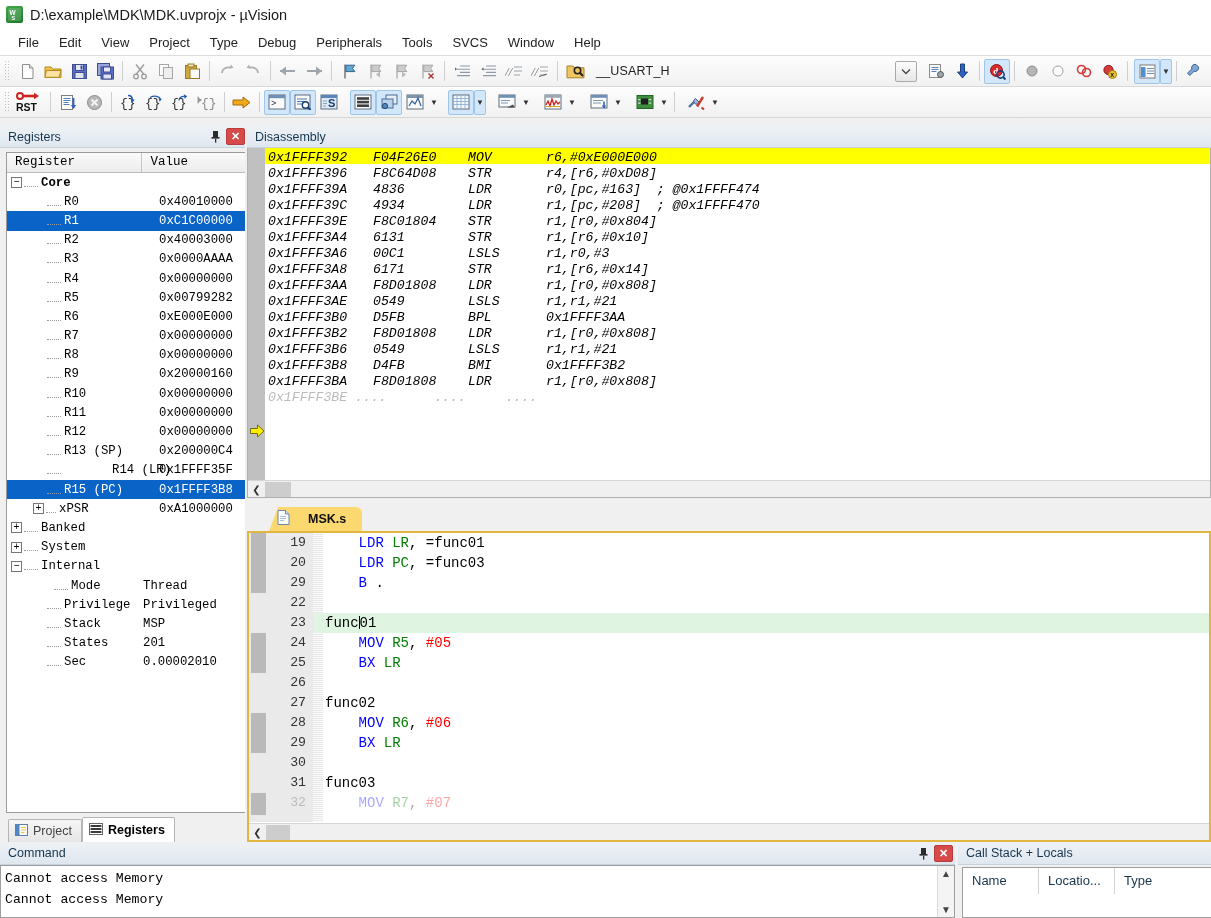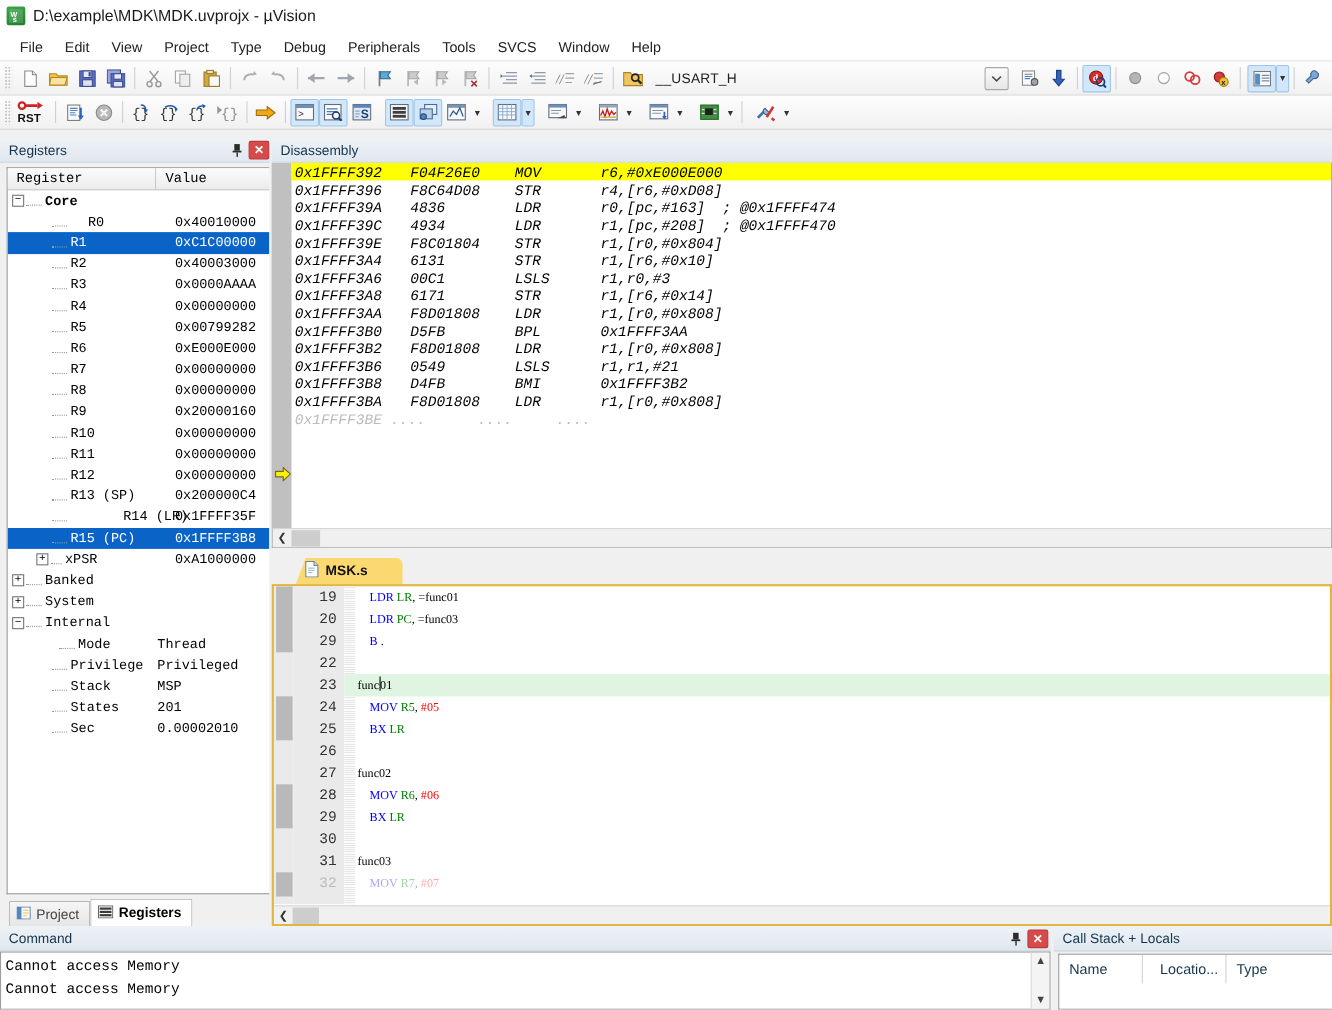--- a/index.html
+++ b/index.html
@@ -135,35 +135,35 @@
   .hscroll { position:absolute; left:0; right:0; bottom:0; height:17px; background:#f0f0f0;
              border-top:1px solid #d6d6d6; display:flex; align-items:center; }
   .hscroll .arrowbox { width:17px; height:16px; display:flex; align-items:center; justify-content:center;
                        font-size:10px; color:#333; }
   .hscroll .thumb { width:26px; height:15px; background:#cdcdcd; }
 
   
   .editor-wrap { position:absolute; left:0; top:378px; width:964px; height:338px; }
   .etabs { height:27px; display:flex; align-items:flex-end; padding-left:22px; background:#f0f0f0; }
   .etab {
-    height:24px; display:flex; align-items:center; gap:6px; padding:0 32px 0 8px;
+    height:24px; display:flex; align-items:center; gap:18px; padding:0 16px 0 8px;
     background:#fbd870; font-size:12.5px; font-weight:bold; color:#111;
     border-radius:0 6px 0 0; position:relative;
     clip-path: polygon(9px 0, 100% 0, 100% 100%, 0 100%);
   }
   .editor-body { position:absolute; left:0; top:27px; right:0; bottom:0; background:#fff;
                  border:2px solid #e0b640; overflow:hidden; }
   .ed-gutter-mark { position:absolute; left:0; top:0; width:18px; bottom:18px; background:#eaeaea; }
   .ed-bar { position:absolute; left:2px; width:15px; background:#b9b9b9; }
   .ed-numcol { position:absolute; left:18px; top:0; width:46px; bottom:18px; background:#eaeaea;
                font-family:"Liberation Mono", monospace; font-size:13.2px; color:#333; text-align:right; }
   .ed-strip { position:absolute; left:64px; top:0; width:10px; bottom:18px;
               background:repeating-linear-gradient(#fafafa,#fafafa 1px,#e8e8e8 1px,#e8e8e8 2px); }
   .ed-code { position:absolute; left:74px; top:0; right:0; bottom:18px; overflow:hidden;
-             font-family:Liberation Serif, serif; font-size:11px; }
+             font-family:Liberation Mono, monospace; font-size:14px; }
   .ed-row { height:20px; line-height:20px; white-space:pre; padding-left:2px; }
   .ed-numrow { height:20px; line-height:20px; padding-right:7px; }
   .ed-row.hl { background:#dff5e1; }
   .ed-hl-full { position:absolute; left:64px; right:0; height:20px; background:#dff5e1; }
   .kw { color:#0000ff; }
   .reg2 { color:#008000; }
   .num { color:#ff0000; }
   .plain { color:#000; }
   .caret-bar { display:inline-block; width:1px; height:13px; background:#000; vertical-align:-2px; }
 
@@ -181,21 +181,21 @@
                  align-items:center; }
   .cmd-vscroll span { font-size:10px; color:#444; padding:2px 0; }
 
   .csl-wrap { position:absolute; left:958px; top:0; width:253px; height:76px; }
   .csl-title { height:23px; background:linear-gradient(#eef2f6,#dfe7ef); display:flex; align-items:center;
                padding-left:8px; font-size:12.5px; color:#15354e; border-bottom:1px solid #c8d2dc; }
   .csl-body { position:absolute; left:4px; top:25px; right:0; bottom:0; background:#fff; border:1px solid #9e9e9e;
               border-right:none; overflow:hidden; }
   .csl-head { display:flex; height:26px; }
   .csl-head div { font-size:13px; color:#15354e; padding:5px 0 0 9px; border-right:1px solid #d2d2d2; }
-  .ch-name { width:76px; } .ch-loc { width:76px;text-align:center; } .ch-type { width:85px; border-right:none !important; }
+  .ch-name { width:76px; } .ch-loc { width:76px; } .ch-type { width:85px; border-right:none !important; }
 
   .vsplit-handle { position:absolute; left:245px; top:0; width:4px; height:716px; background:#f0f0f0; }
 </style>
 </head>
 <body>
 
 <div id="app">
 
   <div class="titlebar">
     <div class="app-icon">
@@ -691,21 +691,21 @@
 
             <div class="reg-row">
               <span class="rname" style="padding-left:4px;">
                 <span class="expander">−</span>
                 <span class="dots" style="width:14px;"></span>
                 <span class="bold">Core</span>
               </span>
             </div>
 
             <div class="reg-row">
-                <span class="rname" style="padding-left:40px;gap:16px;">
+                <span class="rname" style="padding-left:40px;">
                   <span class="dots" style="width:14px;"></span>
                   <span>R0</span>
                 </span>
                 <span class="rval">0x40010000</span>
               </div>
             <div class="reg-row sel">
                 <span class="rname" style="padding-left:40px;">
                   <span class="dots" style="width:14px;"></span>
                   <span>R1</span>
                 </span>
@@ -925,20 +925,21 @@
           <div class="dis-lines">
             <div class="dis-line cur"><span class="dis-addr">0x1FFFF392</span><span class="dis-code">F04F26E0</span><span class="dis-mn">MOV</span><span>r6,#0xE000E000</span></div>
             <div class="dis-line"><span class="dis-addr">0x1FFFF396</span><span class="dis-code">F8C64D08</span><span class="dis-mn">STR</span><span>r4,[r6,#0xD08]</span></div>
             <div class="dis-line"><span class="dis-addr">0x1FFFF39A</span><span class="dis-code">4836</span><span class="dis-mn">LDR</span><span>r0,[pc,#163]  ; @0x1FFFF474</span></div>
             <div class="dis-line"><span class="dis-addr">0x1FFFF39C</span><span class="dis-code">4934</span><span class="dis-mn">LDR</span><span>r1,[pc,#208]  ; @0x1FFFF470</span></div>
             <div class="dis-line"><span class="dis-addr">0x1FFFF39E</span><span class="dis-code">F8C01804</span><span class="dis-mn">STR</span><span>r1,[r0,#0x804]</span></div>
             <div class="dis-line"><span class="dis-addr">0x1FFFF3A4</span><span class="dis-code">6131</span><span class="dis-mn">STR</span><span>r1,[r6,#0x10]</span></div>
             <div class="dis-line"><span class="dis-addr">0x1FFFF3A6</span><span class="dis-code">00C1</span><span class="dis-mn">LSLS</span><span>r1,r0,#3</span></div>
             <div class="dis-line"><span class="dis-addr">0x1FFFF3A8</span><span class="dis-code">6171</span><span class="dis-mn">STR</span><span>r1,[r6,#0x14]</span></div>
             <div class="dis-line"><span class="dis-addr">0x1FFFF3AA</span><span class="dis-code">F8D01808</span><span class="dis-mn">LDR</span><span>r1,[r0,#0x808]</span></div>
+            <div class="dis-line"><span class="dis-addr">0x1FFFF3AE</span><span class="dis-code">0549</span><span class="dis-mn">LSLS</span><span>r1,r1,#21</span></div>
             <div class="dis-line"><span class="dis-addr">0x1FFFF3B0</span><span class="dis-code">D5FB</span><span class="dis-mn">BPL</span><span>0x1FFFF3AA</span></div>
             <div class="dis-line"><span class="dis-addr">0x1FFFF3B2</span><span class="dis-code">F8D01808</span><span class="dis-mn">LDR</span><span>r1,[r0,#0x808]</span></div>
             <div class="dis-line"><span class="dis-addr">0x1FFFF3B6</span><span class="dis-code">0549</span><span class="dis-mn">LSLS</span><span>r1,r1,#21</span></div>
             <div class="dis-line"><span class="dis-addr">0x1FFFF3B8</span><span class="dis-code">D4FB</span><span class="dis-mn">BMI</span><span>0x1FFFF3B2</span></div>
             <div class="dis-line"><span class="dis-addr">0x1FFFF3BA</span><span class="dis-code">F8D01808</span><span class="dis-mn">LDR</span><span>r1,[r0,#0x808]</span></div>
             <div class="dis-line" style="color:#bbb;">0x1FFFF3BE ....      ....     ....</div>
           </div>
 
           <div class="arrow-marker" style="top:273px;">
             <svg width="15" height="14" viewBox="0 0 15 14">

